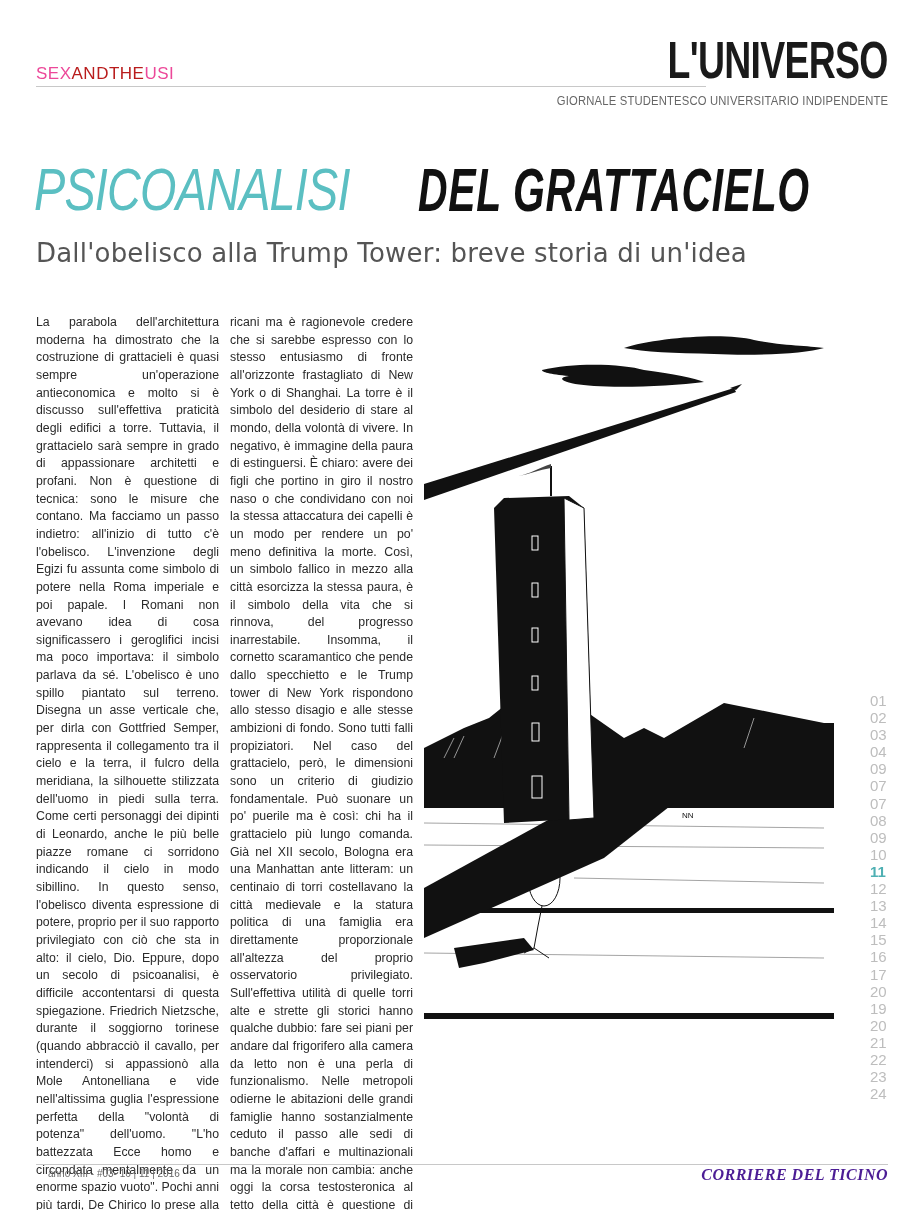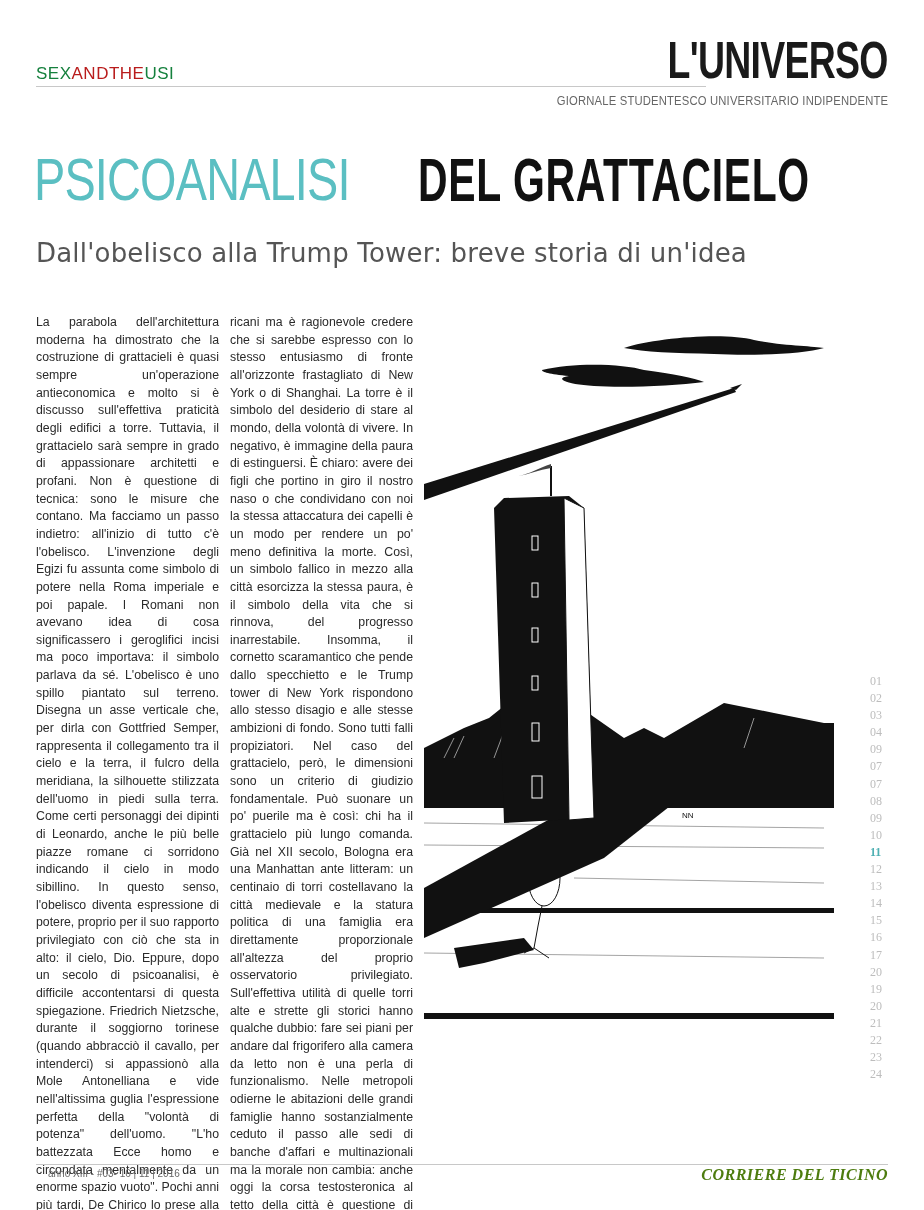--- a/index.html
+++ b/index.html
@@ -1,43 +1,43 @@
 <!DOCTYPE html>
 <html><head>
 <meta charset="utf-8">
 <style>
   html, body { margin: 0; padding: 0; background: #ffffff; }
   body { width: 924px; height: 1210px; position: relative; overflow: hidden; font-family: "DejaVu Sans", sans-serif; color: #222; }
 
   .section-tag { position: absolute; left: 36px; top: 64px; font-family: "Liberation Sans", sans-serif; font-size: 17px; letter-spacing: 0.5px; font-weight: 300; }
-  .section-tag .c1 { color: #15803d; }
+  .section-tag .c1 { color: #ec4899; }
   .section-tag .c2 { color: #b91c1c; }
   .header-rule { position: absolute; left: 36px; top: 86px; width: 670px; height: 1px; background: #c8c8c8; }
 
   .masthead { position: absolute; right: 36px; top: 30px; font-family: "Liberation Sans", sans-serif; font-weight: 700; font-size: 52px; letter-spacing: -1px; color: #1a1a1a; transform: scaleX(0.72); transform-origin: right top; line-height: 60px; }
   .masthead-sub { position: absolute; right: 36px; top: 94px; font-family: "Liberation Sans", sans-serif; font-size: 12.5px; color: #666; letter-spacing: 0.2px; transform: scaleX(0.9); transform-origin: right top; }
 
-  .title { position: absolute; left: 34px; top: 140px; white-space: nowrap; line-height: 80px; }
+  .title { position: absolute; left: 34px; top: 150px; white-space: nowrap; line-height: 80px; font-style: italic; }
   .title .light { font-family: "Liberation Sans", sans-serif; font-size: 60px; font-weight: 300; color: #5bbfc2; display: inline-block; transform: scaleX(0.78); transform-origin: left; letter-spacing: -1px; }
   .title .bold { position: absolute; left: 384px; top: 0; font-family: "Liberation Sans", sans-serif; font-size: 62px; font-weight: 900; color: #111; display: inline-block; transform: scaleX(0.66); transform-origin: left; letter-spacing: 1px; }
   .subtitle { position: absolute; left: 36px; top: 238px; font-family: "DejaVu Sans", sans-serif; font-size: 26px; color: #555; letter-spacing: 0.2px; font-weight: 400; }
 
   .col { position: absolute; top: 314px; width: 183px; font-family: "Liberation Sans", sans-serif; font-size: 12.3px; line-height: 17.65px; color: #2a2a2a; text-align: justify; }
   .col p { margin: 0; }
   .col1 { left: 36px; }
   .col2 { left: 230px; }
 
   .art { position: absolute; left: 424px; top: 318px; width: 410px; height: 720px; }
 
-  .line-nums { position: absolute; left: 870px; top: 673px; font-family: Liberation Serif, serif; font-size: 12px; line-height: 17.1px; color: #bdbdbd; }
+  .line-nums { position: absolute; left: 870px; top: 692px; font-family: Liberation Sans, sans-serif; font-size: 15px; line-height: 17.1px; color: #bdbdbd; }
   .line-nums .active { color: #4fb0b3; font-weight: 700; }
 
   .footer-rule { position: absolute; left: 36px; top: 1164px; width: 852px; height: 1px; background: #c8c8c8; }
   .footer-left { position: absolute; left: 36px; top: 1168px; font-family: "Liberation Sans", sans-serif; font-size: 10px; color: #666; margin-left: 12px; }
-  .footer-right { position: absolute; right: 36px; top: 1166px; font-family: "Liberation Serif", serif; font-size: 16px; font-weight: 900; font-style: italic; color: #4d7c0f; letter-spacing: 0.5px; }
+  .footer-right { position: absolute; right: 36px; top: 1166px; font-family: "Liberation Serif", serif; font-size: 16px; font-weight: 900; font-style: italic; color: #4c1d95; letter-spacing: 0.5px; }
 </style>
 </head>
 <body>
 
 <div class="section-tag"><span class="c1">SEX</span><span class="c2">ANDTHE</span><span class="c1">USI</span></div>
 <div class="header-rule"></div>
 
 <div class="masthead">L'UNIVERSO</div>
 <div class="masthead-sub">GIORNALE STUDENTESCO UNIVERSITARIO INDIPENDENTE</div>
 

